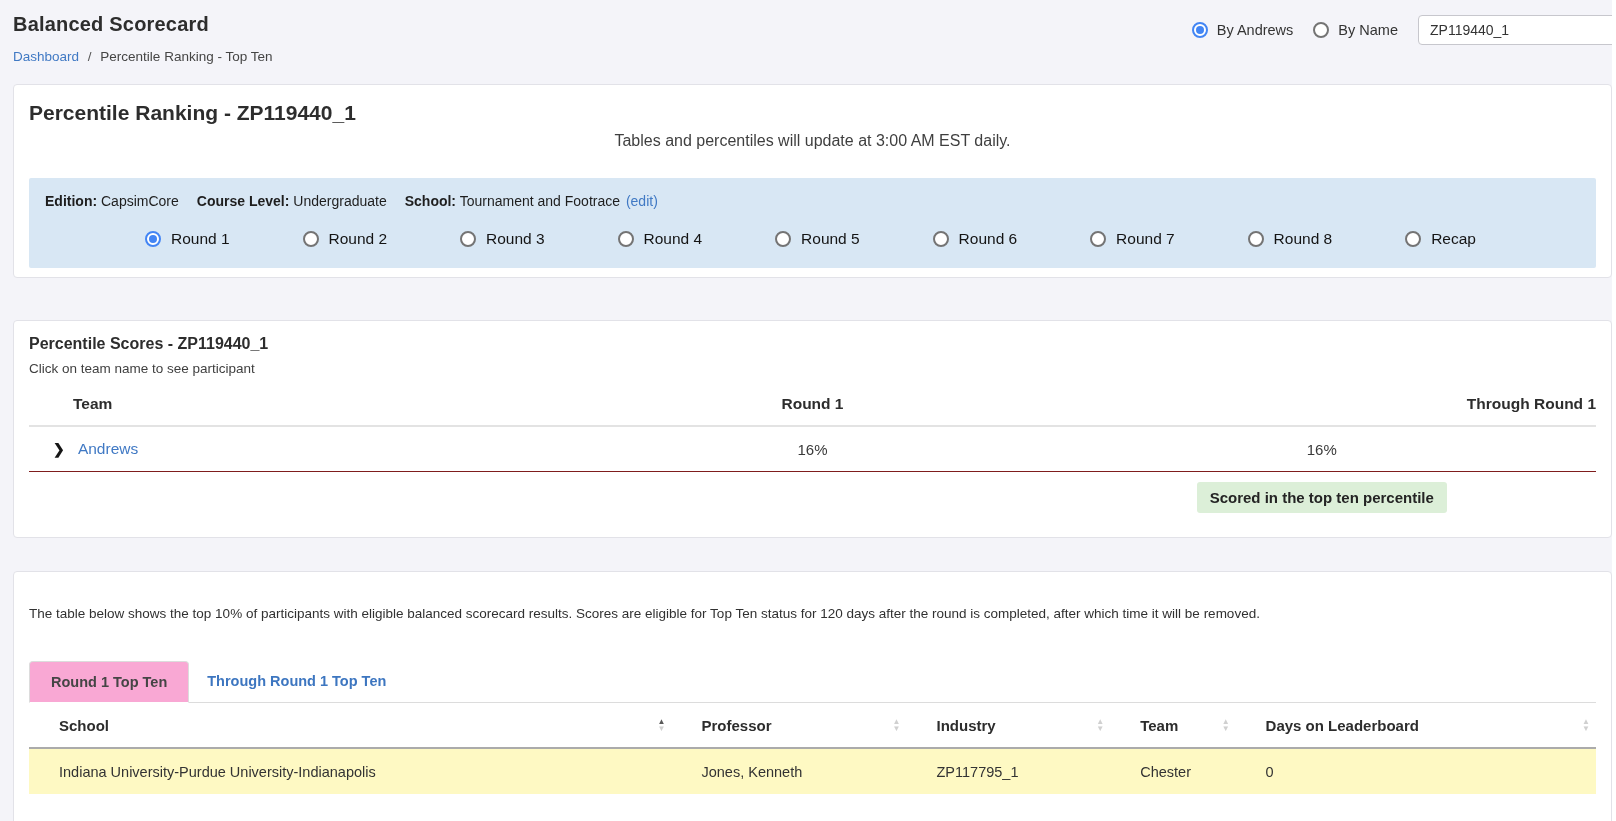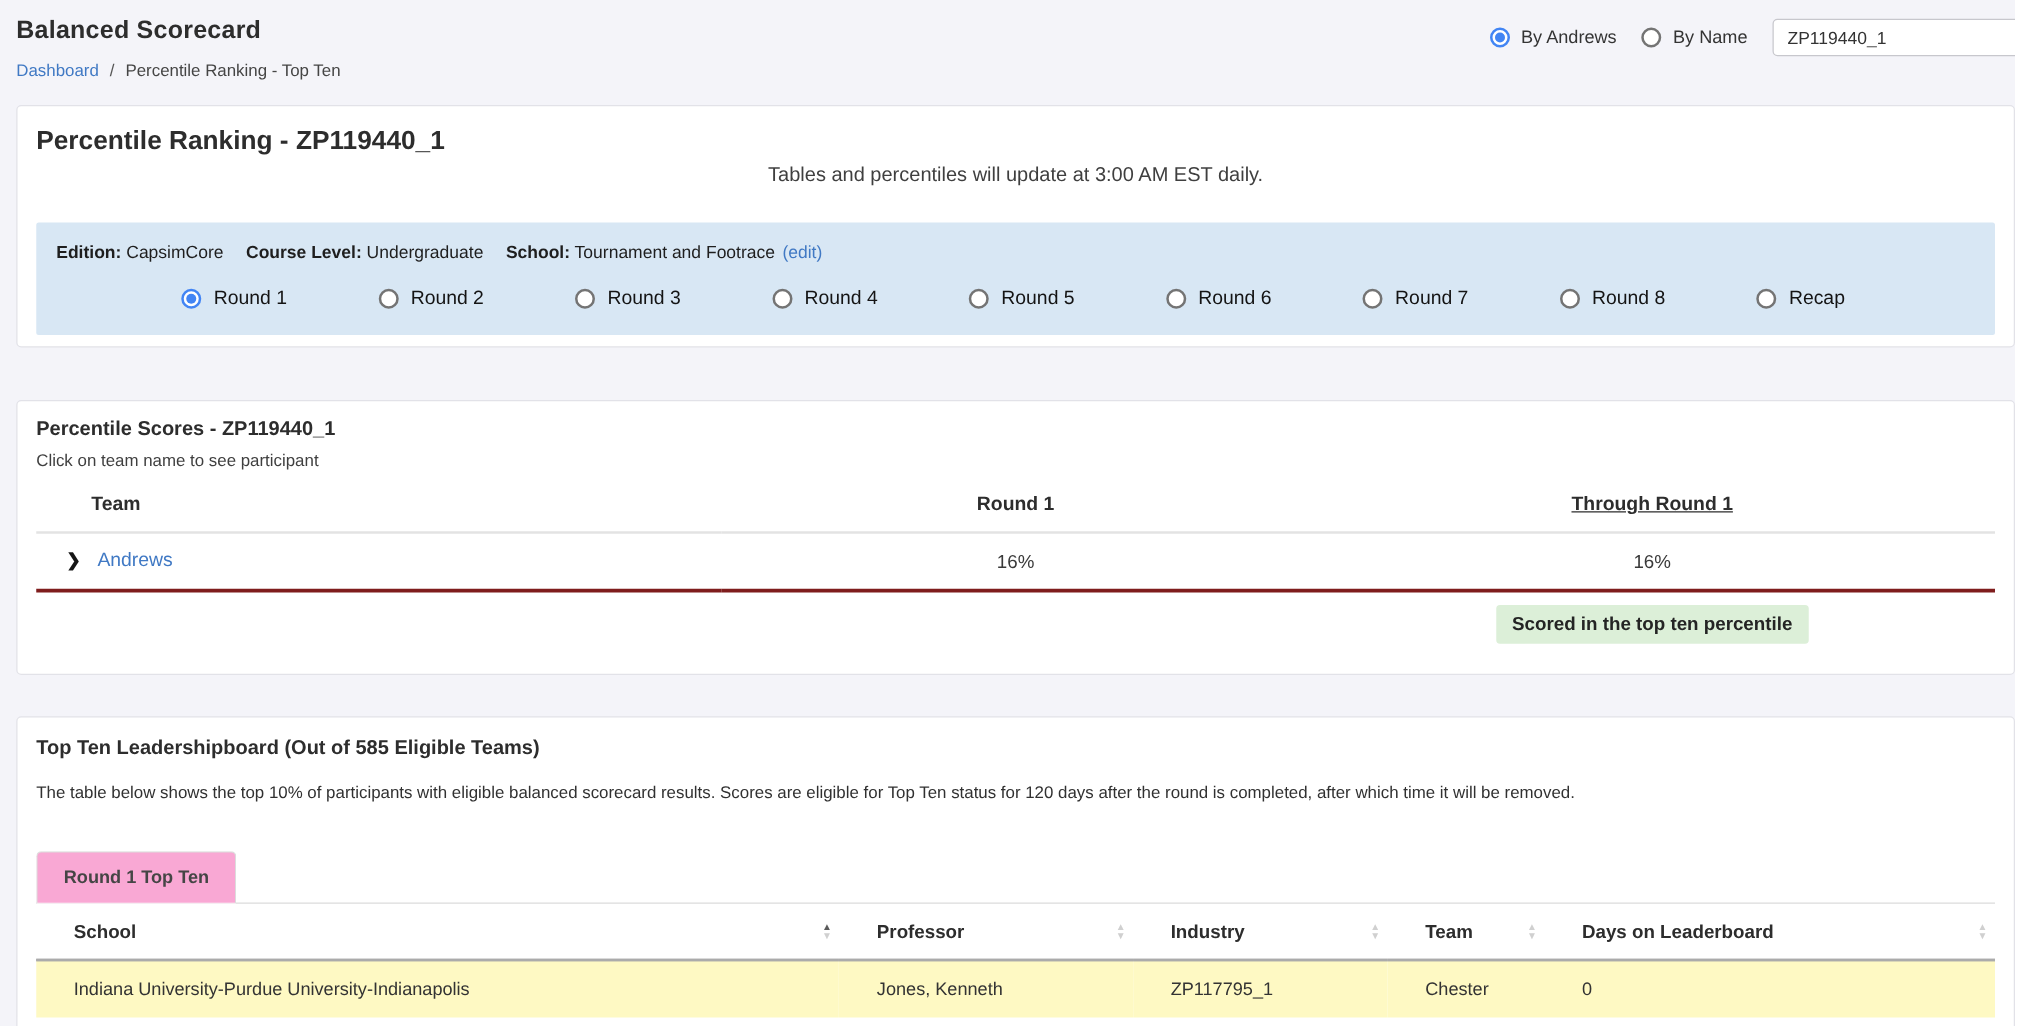--- a/index.html
+++ b/index.html
@@ -44,23 +44,23 @@
   .rounds-row { margin-top:21px; display:flex; justify-content:space-between; padding:0 100px; }
   .round-option { display:flex; align-items:center; gap:10px; font-size:15.5px; color:#141414; cursor:pointer; }
 
   .scores-card { margin-top:42px; padding:14px 15px 24px 15px; }
   .section-title { margin:0; font-size:16px; font-weight:bold; color:#2d2d2d; }
   .section-subtitle { margin:8px 0 0 0; font-size:13.5px; color:#3f3f3f; }
   table.scores { width:100%; border-collapse:collapse; margin-top:8px; }
   .scores th { font-size:15.5px; font-weight:bold; color:#2d2d2d; padding:11px 0 12px 0; }
   .scores th.col-team { width:35%; text-align:left; padding-left:44px; }
   .scores th.col-r1 { width:30%; text-align:center; }
-  .scores th.col-tr1 { width:35%; text-align:center;text-decoration:underline; }
+  .scores th.col-tr1 { width:35%; text-align:right; }
   .scores thead tr { border-bottom:2px solid #e3e3e3; }
-  .scores tr.data-row { border-bottom:3px solid #7f1d1d; }
+  .scores tr.data-row { border-bottom:1px solid #7f1d1d; }
   .scores td { font-size:15px; padding:13px 0; color:#3a3a3a; }
   .scores td.team-cell { padding-left:24px; }
   .scores td.num-cell { text-align:center; }
   .chevron-icon { font-weight:bold; color:#151515; font-size:14px; margin-right:9px; display:inline-block; }
   .chevron-icon::before { content:"\276F"; }
   .team-link { color:#4079c4; font-size:15.5px; }
   .badge-row td { padding:10px 0 0 0; text-align:center; }
   .badge { display:inline-block; background:#dcefd8; color:#242424; font-weight:bold; font-size:15px; padding:7px 13px; border-radius:3px; }
 
   .leaderboard-card { margin-top:33px; padding:16px 15px 60px 15px; }
@@ -199,26 +199,28 @@
         <td></td>
         <td>
           <span class="badge">Scored in the top ten percentile</span>
         </td>
       </tr>
     </tbody>
   </table>
 </section>
 
 <section class="card leaderboard-card">
-  <h3 class="section-title">Top Ten Leadershipboard (Out of 585 Eligible Teams)</h3>
   <p class="lb-desc">The table below shows the top 10% of participants with eligible balanced scorecard results. Scores are eligible for Top Ten status for 120 days after the round is completed, after which time it will be removed.</p>
 
   <div class="tabs">
     <div class="tab active">
       <span>Round 1 Top Ten</span>
+    </div>
+    <div class="tab">
+      <span>Through Round 1 Top Ten</span>
     </div>
   </div>
 
   <table class="lb-table">
     <colgroup>
       <col class="c-school">
         <col class="c-prof">
         <col class="c-ind">
         <col class="c-team">
         <col class="c-days">

